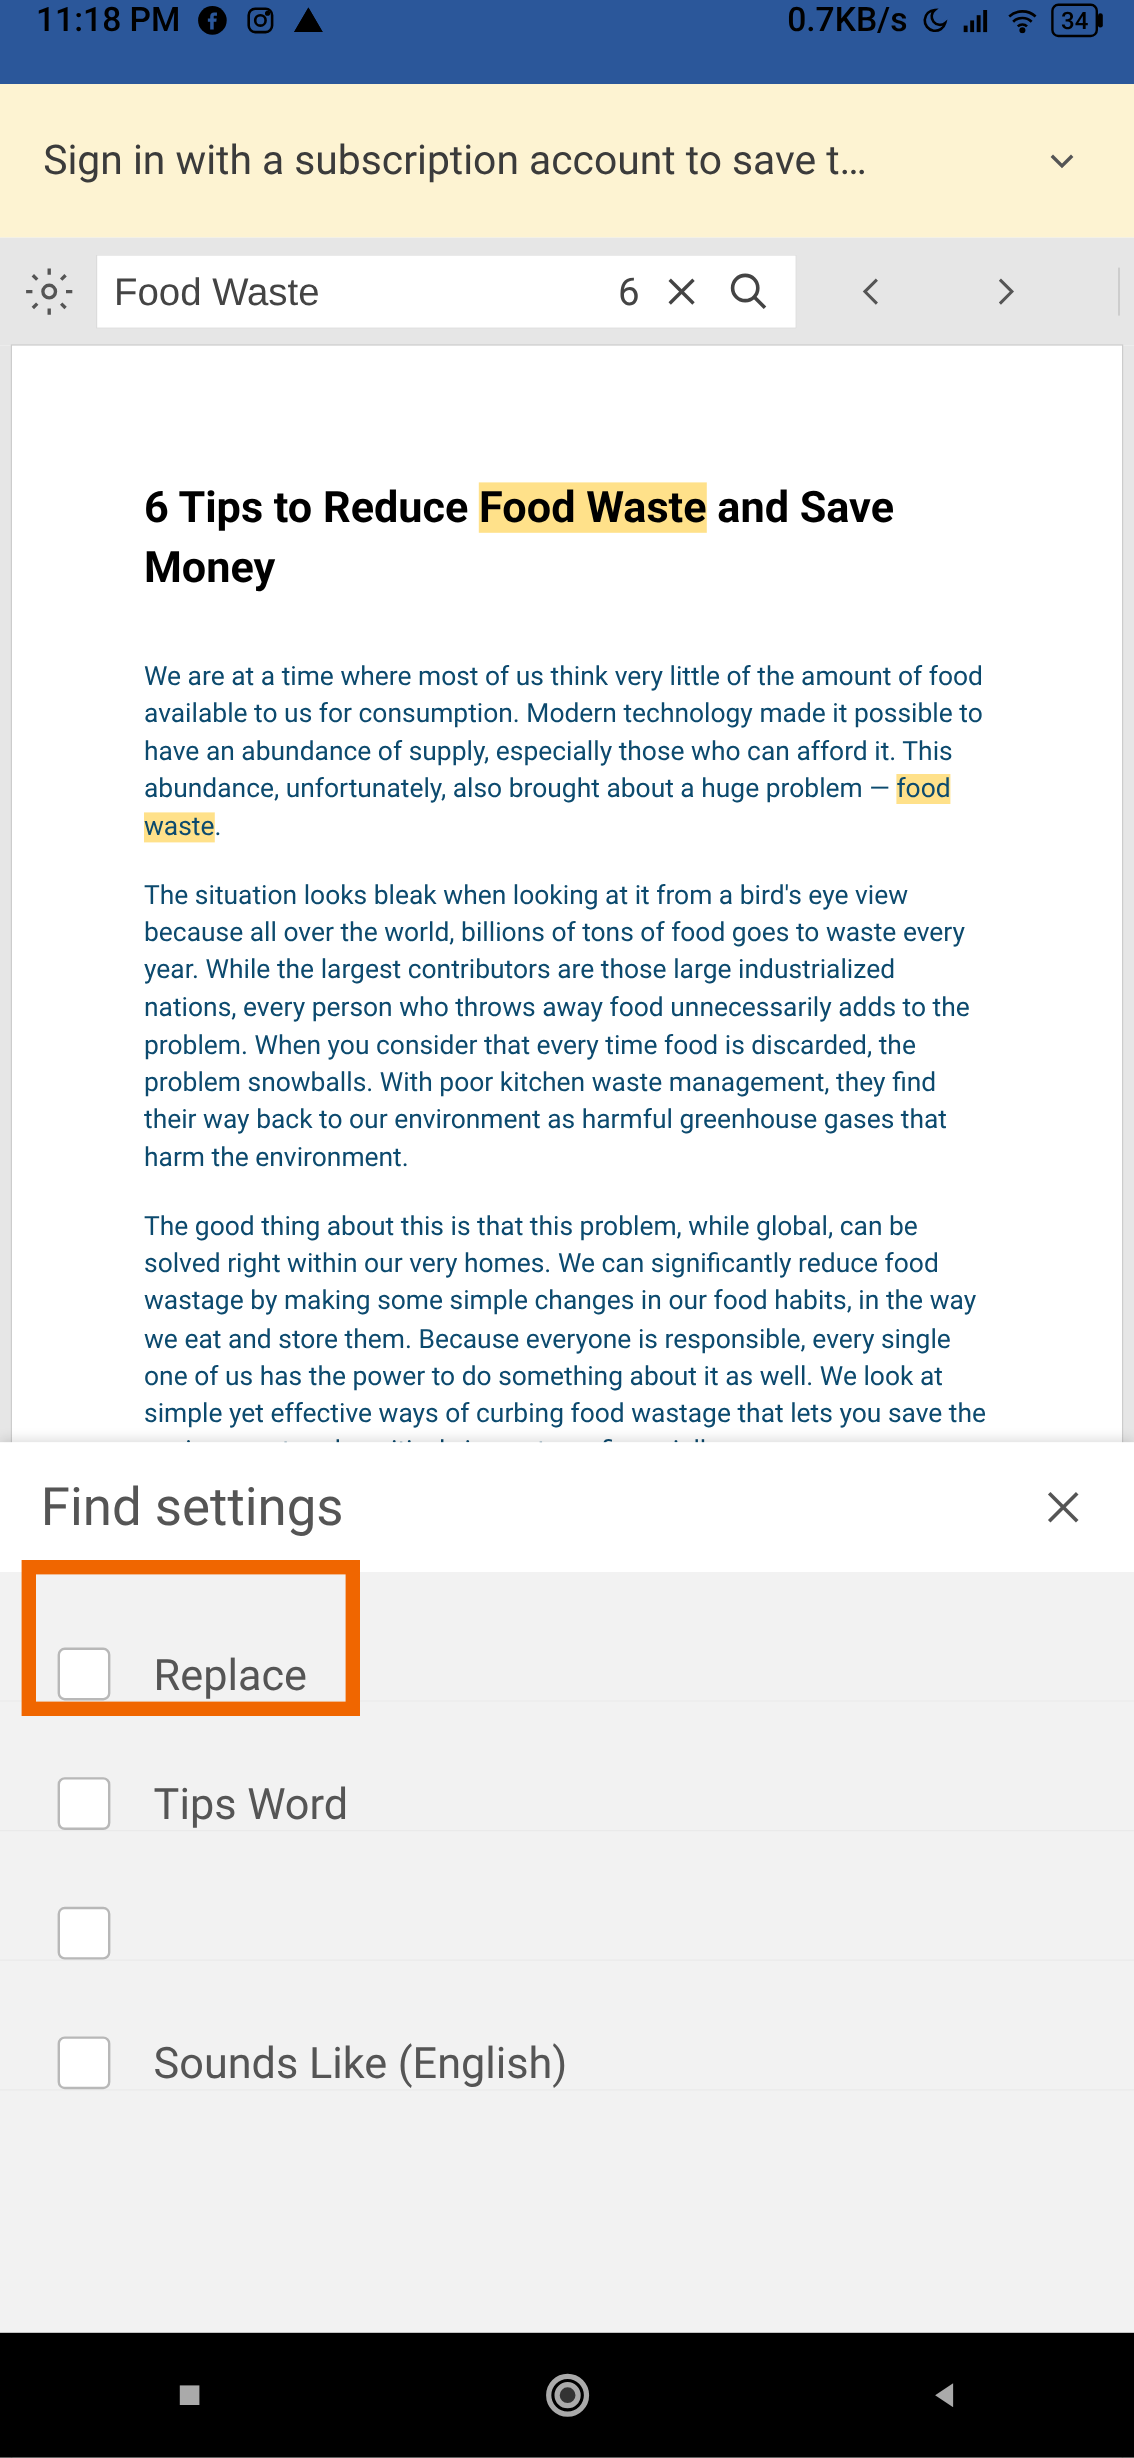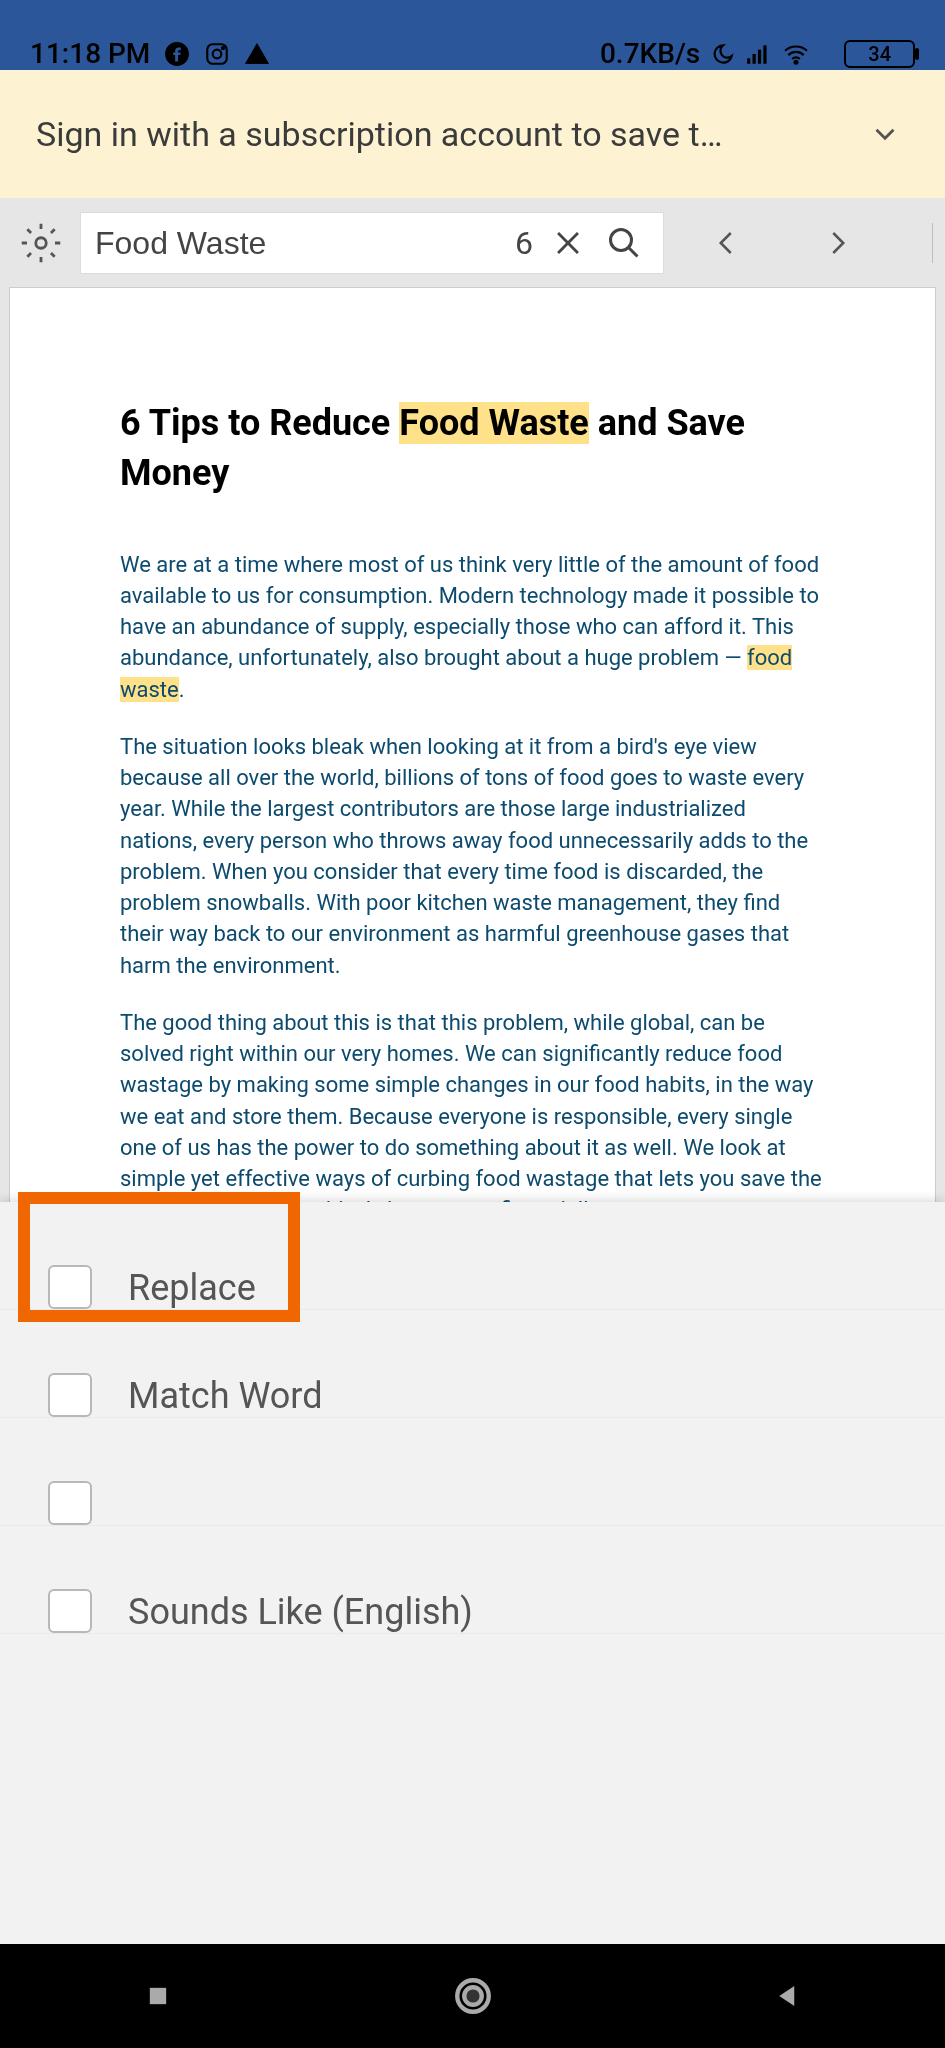--- a/index.html
+++ b/index.html
@@ -1,23 +1,23 @@
 <!DOCTYPE html>
 <html><head>
 <meta charset="utf-8">
 <style>
   * { box-sizing: border-box; margin: 0; padding: 0; }
   html, body { width: 945px; height: 2048px; font-family: -apple-system, "Segoe UI", Roboto, Arial, sans-serif; background: #fff; overflow: hidden; }
 
   
-  .status-bar { background: #2b579a; color: #000; height: 70px; display: flex; align-items: flex-end; justify-content: space-between; padding: 0 30px; font-size: 28px; font-weight: 500; }
+  .status-bar { background: #2b579a; color: #000; height: 70px; display: flex; align-items: flex-start; justify-content: space-between; padding: 0 30px; font-size: 28px; font-weight: 500; }
   .status-left { display: flex; align-items: center; gap: 14px; }
   .status-right { display: flex; align-items: center; gap: 10px; }
   .status-icon { display: inline-flex; }
-  .battery-box { border: 2px solid #000; border-radius: 6px; padding: 0 22px; font-size: 20px; line-height: 24px; position: relative; margin-left: 24px; }
+  .battery-box { border: 2px solid #000; border-radius: 6px; padding: 0 6px; font-size: 20px; line-height: 24px; position: relative; }
   .battery-nub { position: absolute; right: -6px; top: 6px; width: 4px; height: 12px; background: #000; border-radius: 2px; }
 
   
   .banner { background: #fdf3d2; height: 128px; display: flex; align-items: center; justify-content: space-between; padding: 0 30px 0 36px; }
   .banner-text { font-size: 34px; color: #3b3b3b; white-space: nowrap; overflow: hidden; text-overflow: ellipsis; max-width: 780px; }
   .banner-caret { width: 60px; height: 60px; display: flex; align-items: center; justify-content: center; }
 
   
   .toolbar { background: #e6e6e6; height: 90px; display: flex; align-items: center; padding: 0 20px; gap: 8px; position: relative; }
   .gear { width: 50px; height: 50px; display: flex; align-items: center; justify-content: center; margin-right: 10px; }
@@ -171,28 +171,37 @@
     <h2 class="doc-h2">
       <span class="num">1.</span><span>Change the way you acquire food.</span>
     </h2>
     <p class="doc-p">
       <span>The common misconception for a lot of people is that buying in bulk saves. Yes, it could be true in some cases, especially if the budget is limited, it could save some money. However, if you end up buying more than you need, it is not only food that goes to waste but the money you used for buying it in the first place. The gist of it is, </span><span class="hl">food waste</span><span> management will not be a problem if you just buy what you need.</span>
     </p>
     <p class="doc-p">Pace yourself and budget your time to go to the grocery every week or so, and make it</p>
   </div>
 
   <div class="sheet">
+    <div class="sheet-header">
+      <span class="sheet-title">Find settings</span>
+      <span class="sheet-close">
+        <svg width="40" height="40" viewBox="0 0 24 24" fill="none" stroke="#555" stroke-width="1.8">
+            <line x1="5" y1="5" x2="19" y2="19"></line>
+            <line x1="19" y1="5" x2="5" y2="19"></line>
+          </svg>
+      </span>
+    </div>
     <div class="sheet-body" style="position:relative;">
       <div class="option-row">
         <span class="checkbox"></span>
         <span class="option-label">Replace</span>
       </div>
       <div class="option-row">
         <span class="checkbox"></span>
-        <span class="option-label">Match Word</span>
+        <span class="option-label">Tips Word</span>
       </div>
       <div class="option-row">
         <span class="checkbox"></span>
       </div>
       <div class="option-row">
         <span class="checkbox"></span>
         <span class="option-label">Sounds Like (English)</span>
       </div>
 
       <div class="highlight-frame" style="left:18px; top:-10px; width:282px; height:130px;"></div>

